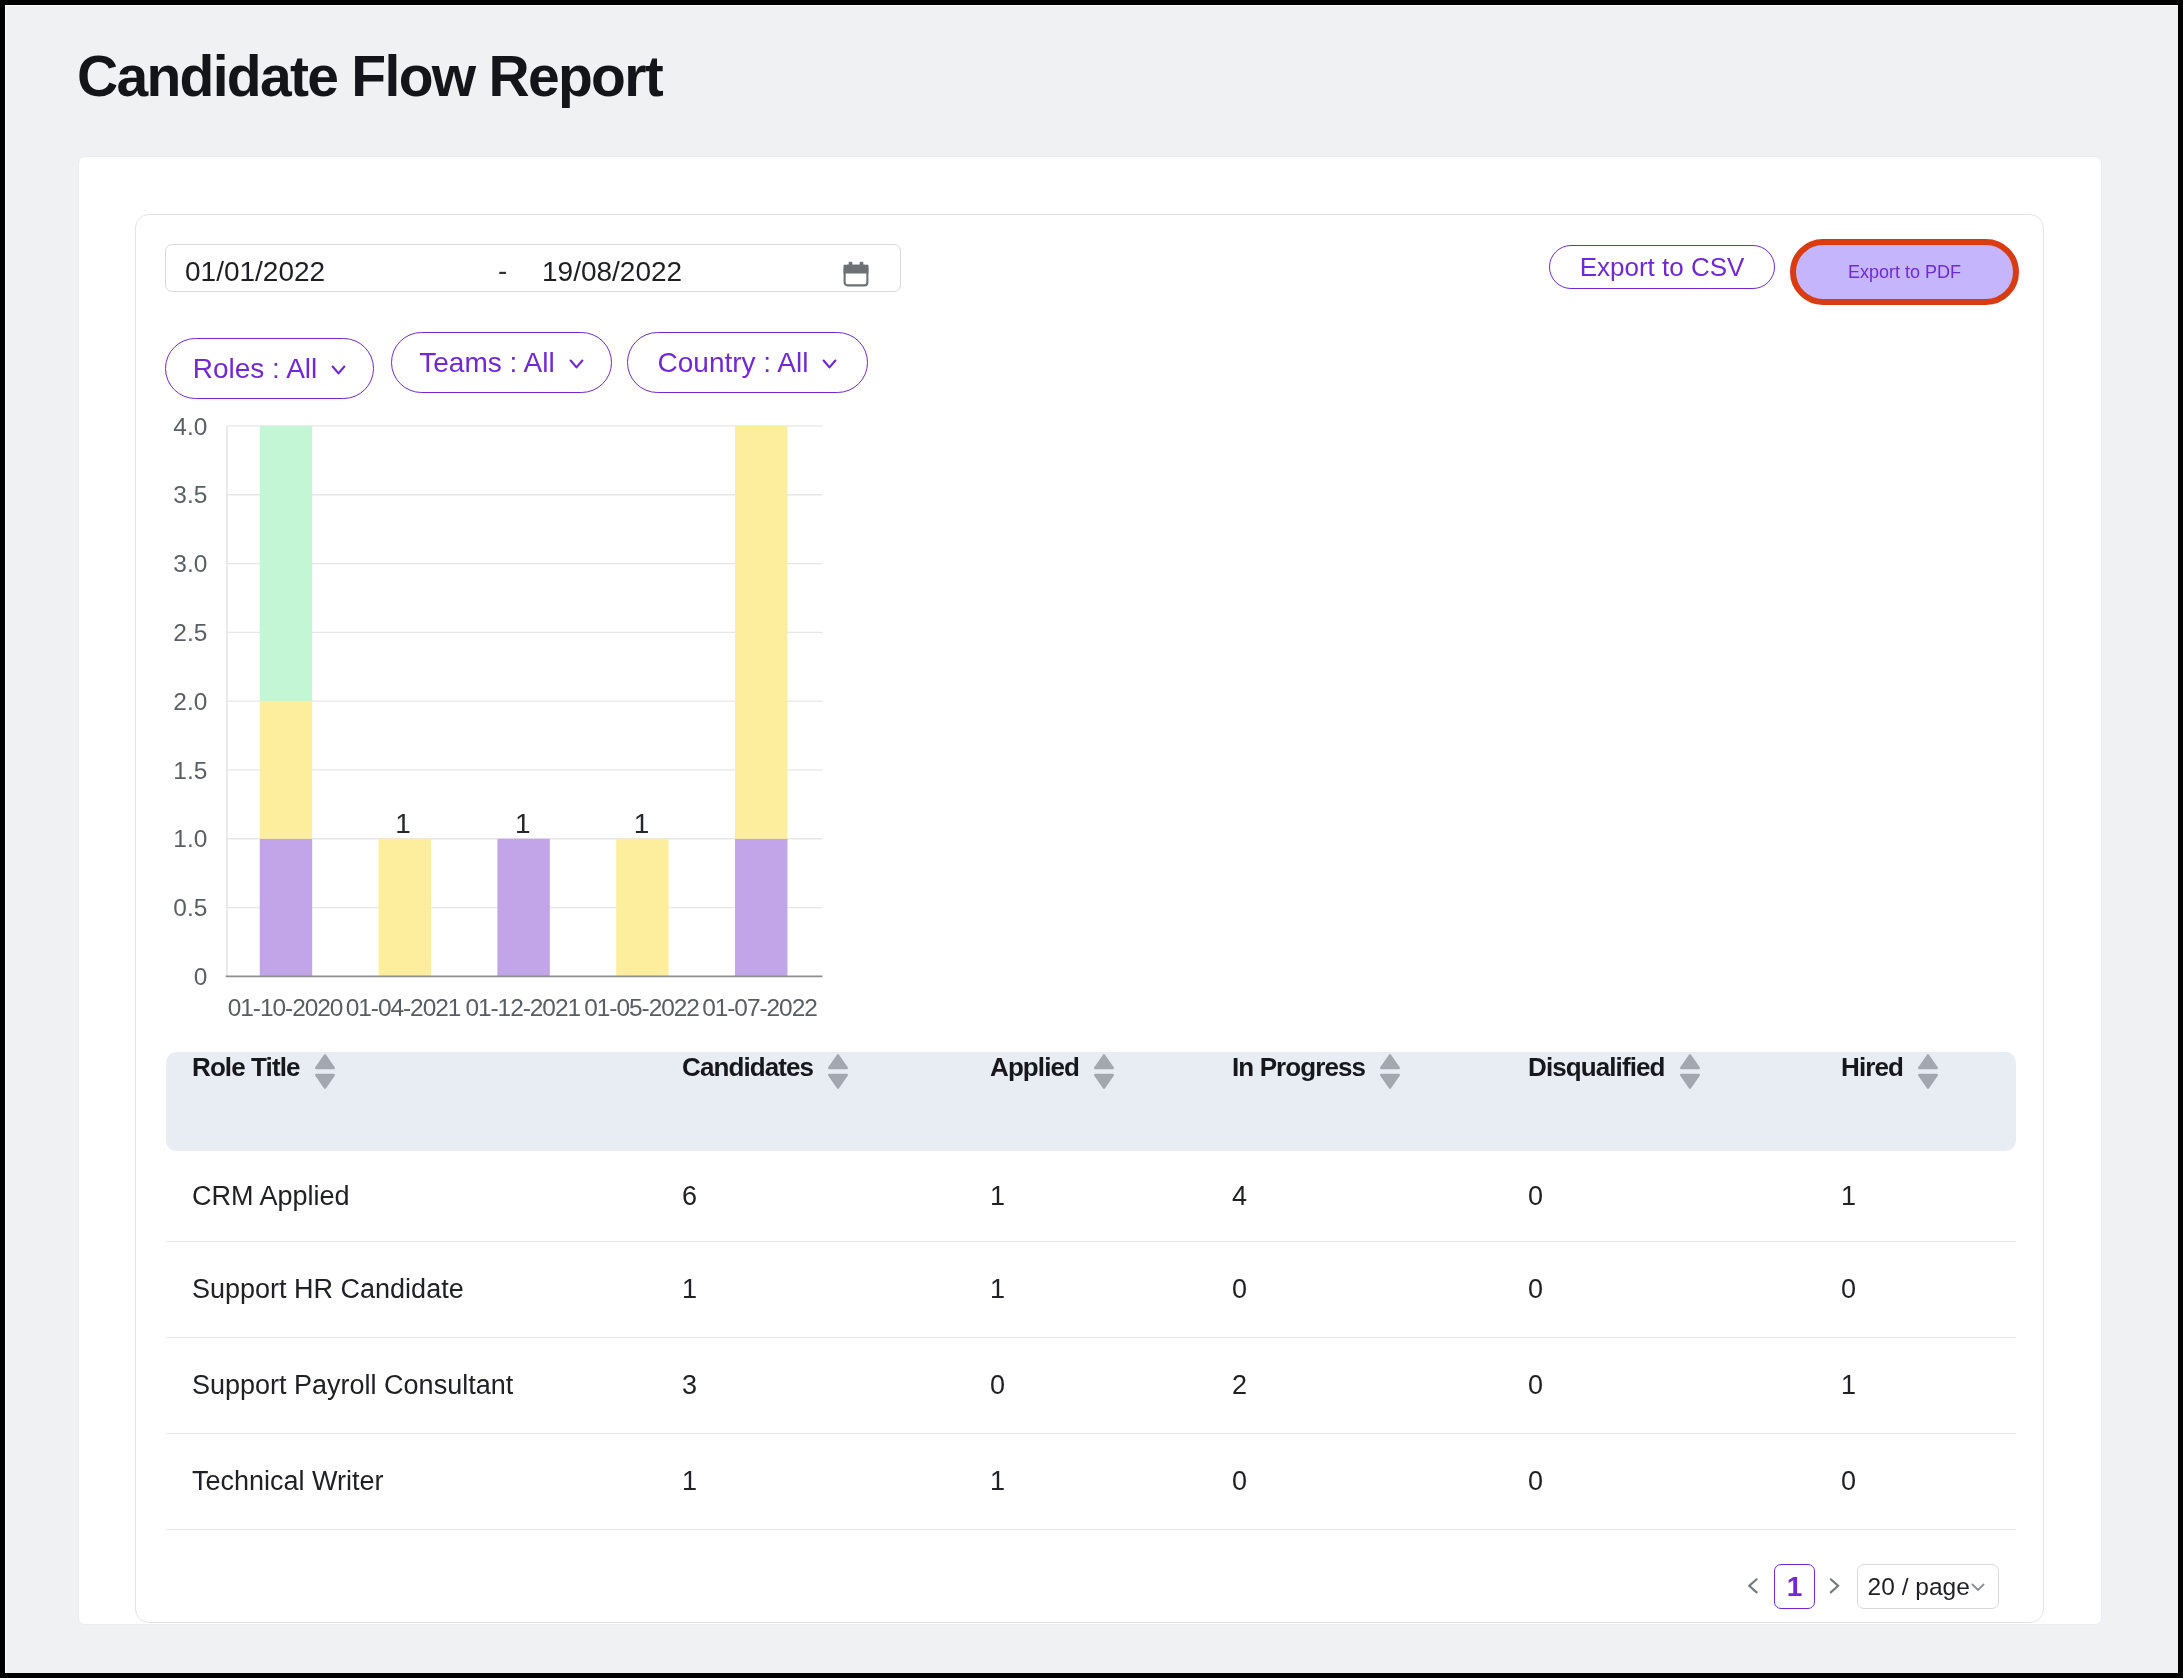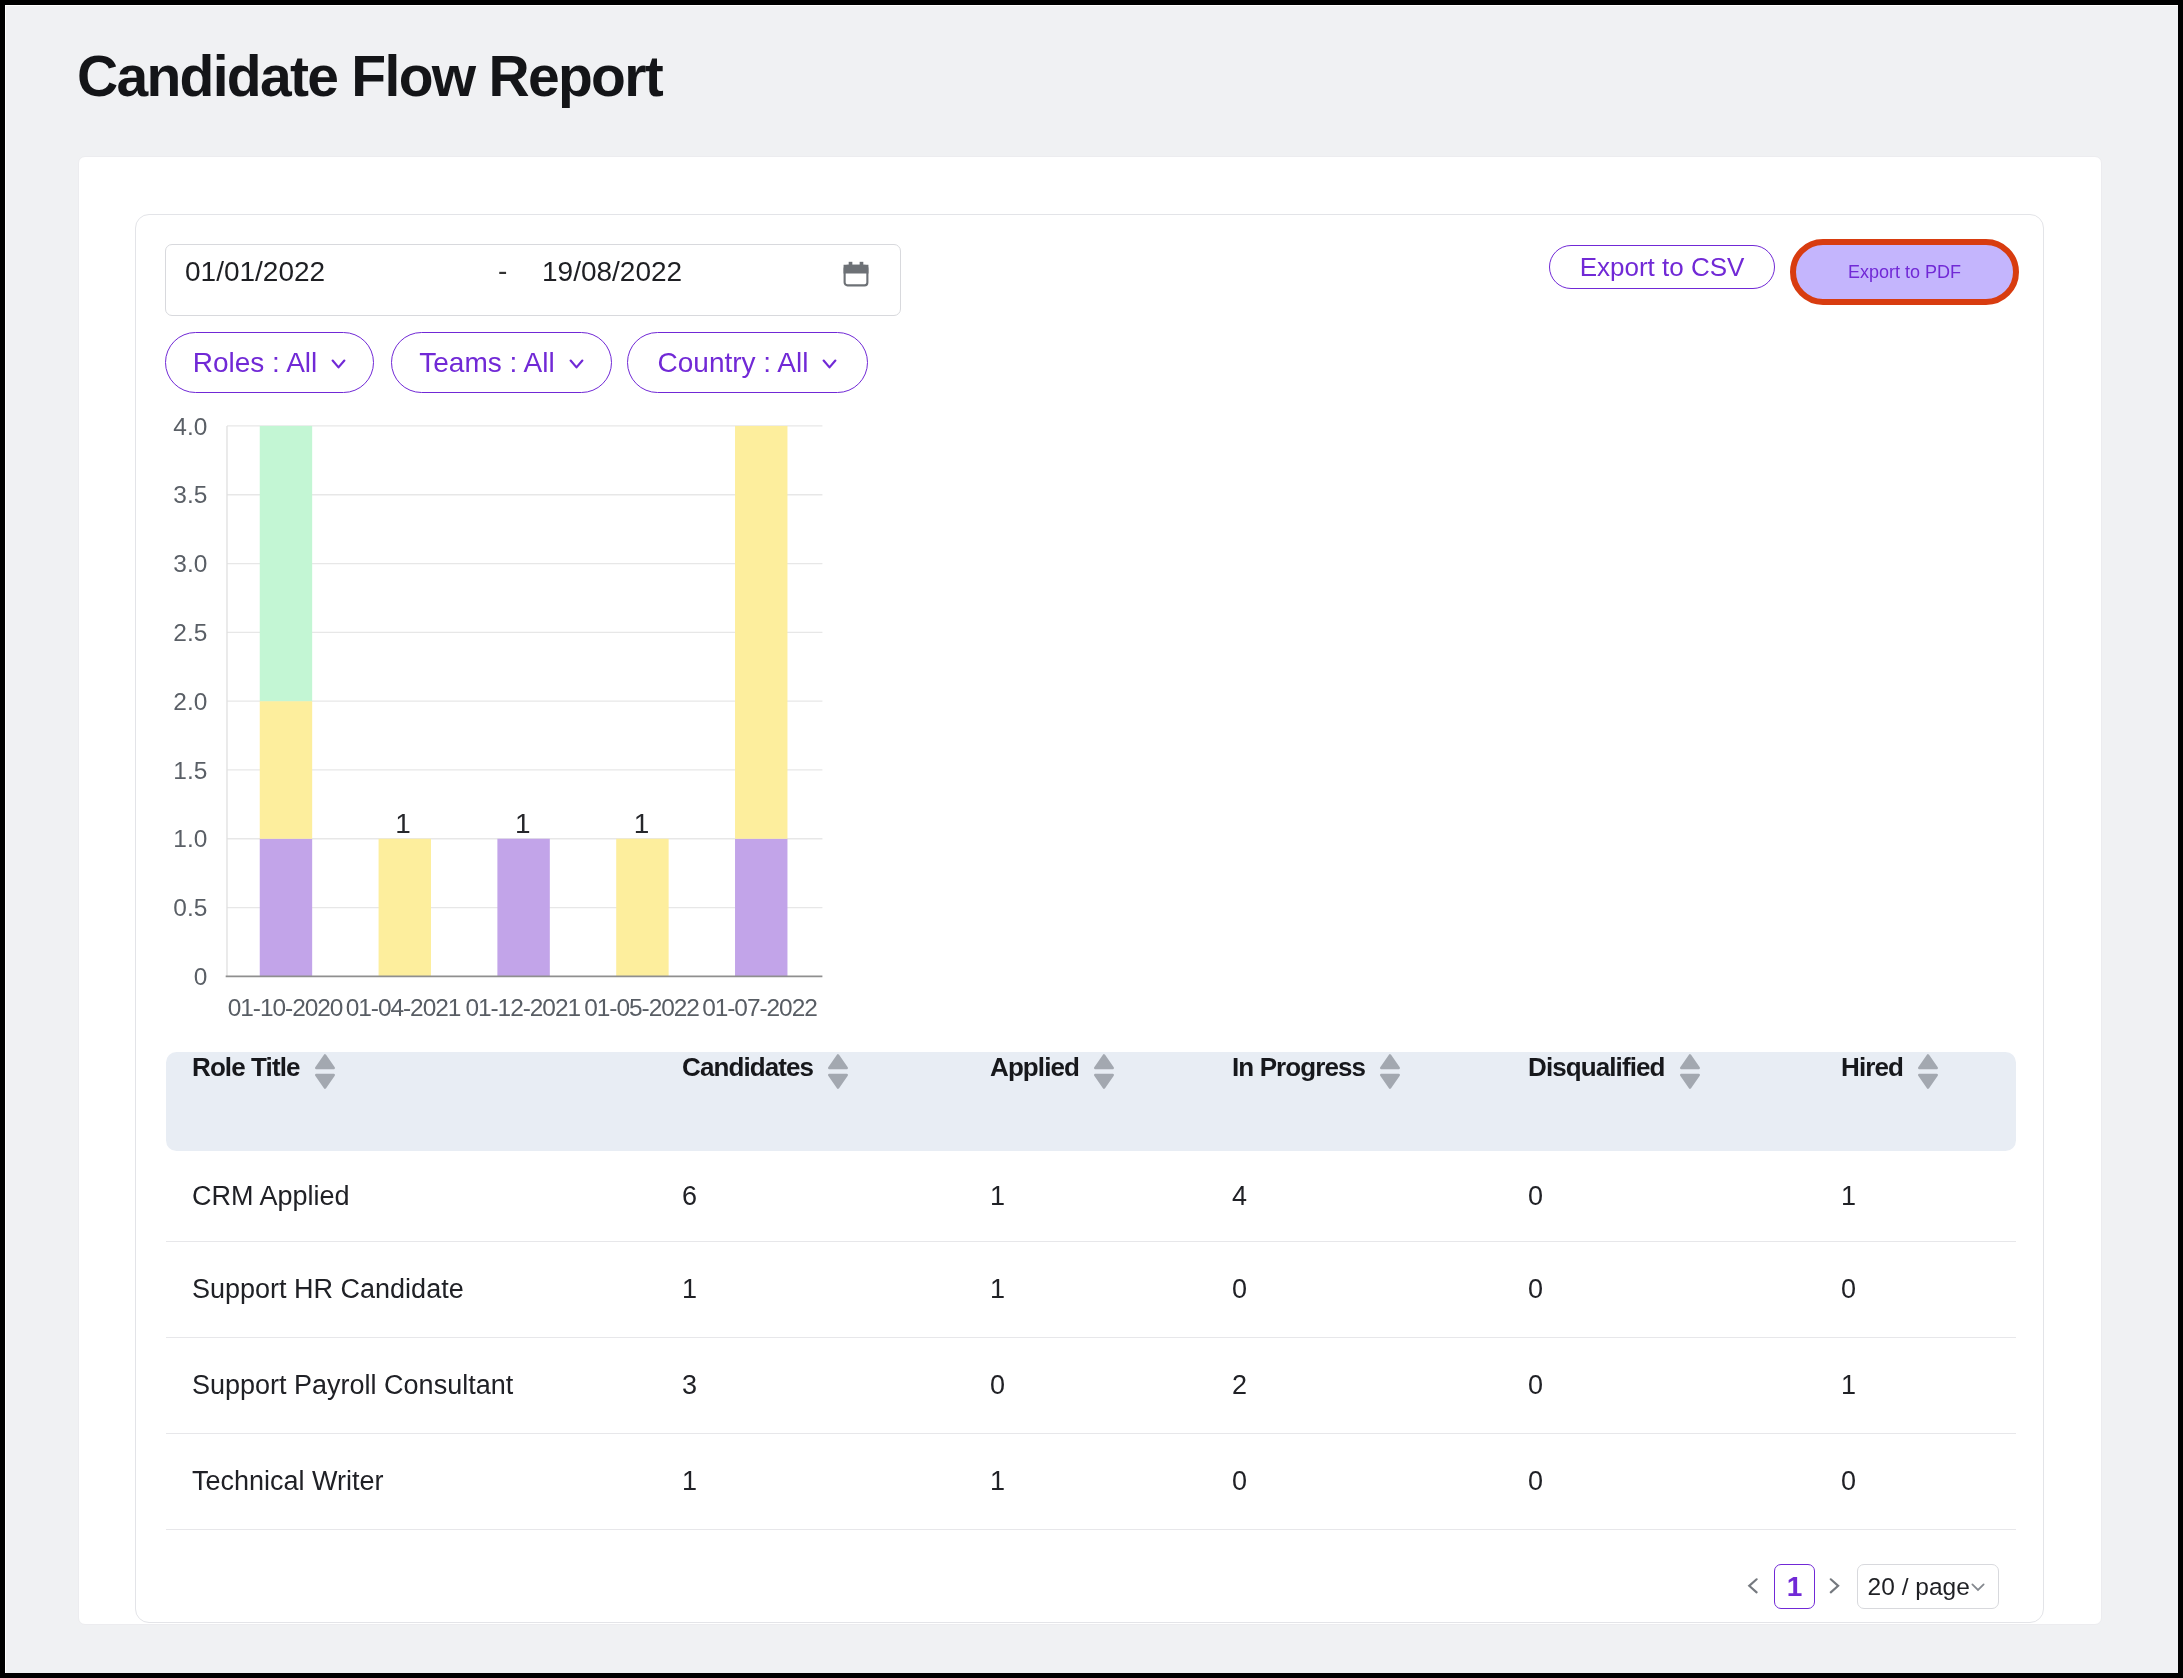--- a/index.html
+++ b/index.html
@@ -3,32 +3,32 @@
 <meta charset="utf-8">
 <style>
   * { margin:0; padding:0; box-sizing:border-box; }
   html,body { width:2184px; height:1679px; }
   body { background:#000; font-family:"Liberation Sans", sans-serif; position:relative; overflow:hidden; }
   .bg { position:absolute; left:5.2px; top:5.2px; width:2173px; height:1668px; background:#f0f1f3; border-top:0.9px solid #fff; border-left:0.9px solid #fff; }
   .title { position:absolute; left:77px; top:43px; font-size:57px; font-weight:700; color:#141518; letter-spacing:-1.7px; }
   .panel { position:absolute; left:78px; top:156px; width:2024px; height:1469px; background:#fff; border:0.9px solid #ececef; border-radius:7px; }
   .card { position:absolute; left:135px; top:214px; width:1909px; height:1409px; background:#fff; border:0.9px solid #e3e4e8; border-radius:14px; }
 
-  .dateinput { position:absolute; left:165px; top:244px; width:736px; height:72px; background:#fff; border:1.3px solid #d8d9dd; border-radius:7px; }
+  .dateinput { position:absolute; left:165px; top:244px; width:736px; height:48px; background:#fff; border:1.3px solid #d8d9dd; border-radius:7px; }
   .dateinput .d1 { position:absolute; left:19px; top:0; height:53px; line-height:53px; font-size:28px; color:#1e1f23; }
   .dateinput .sep { position:absolute; left:332px; top:0; height:53px; line-height:52px; font-size:28px; color:#333; }
   .dateinput .d2 { position:absolute; left:376px; top:0; height:53px; line-height:53px; font-size:28px; color:#1e1f23; }
   .calicon { position:absolute; left:677px; top:15.7px; }
 
   .btn-csv { position:absolute; left:1549px; top:245px; width:226px; height:44px; border:1.7px solid #7129d6; border-radius:27px; color:#7129d6; font-size:26px; display:flex; align-items:center; justify-content:center; background:#fff; }
   .btn-pdf { position:absolute; left:1790px; top:239px; width:229px; height:66px; border:6.1px solid #d83c10; border-radius:33px; color:#7129d6; font-size:18px; display:flex; align-items:center; justify-content:center; background:#c4b5fd; }
 
   .pill { position:absolute; top:332px; height:61px; border:1.7px solid #7129d6; border-radius:31px; color:#7129d6; font-size:28px; display:flex; align-items:center; justify-content:center; gap:14px; background:#fff; }
   .pill svg { margin-top:3.5px; }
-  .pill.p1 { left:165px; width:209px; }
+  .pill.p1 { left:165px; width:209px;margin-top:6px; }
   .pill.p2 { left:391px; width:221px; }
   .pill.p3 { left:627px; width:241px; }
 
   .chart { position:absolute; left:140px; top:384px; }
 
   .thead { position:absolute; left:166px; top:1052px; width:1850px; height:99px; background:#e8edf4; border-radius:10.5px; }
   .hcell { position:absolute; top:1052px; height:99px; display:flex; align-items:flex-start; gap:14px; font-size:26px; font-weight:700; color:#17181c; letter-spacing:-0.9px; }
   .cell { position:absolute; font-size:27px; color:#202126; height:96px; display:flex; align-items:center; }
   .sepline { position:absolute; left:166px; width:1850px; height:0.9px; background:#e7e7ea; }
 

